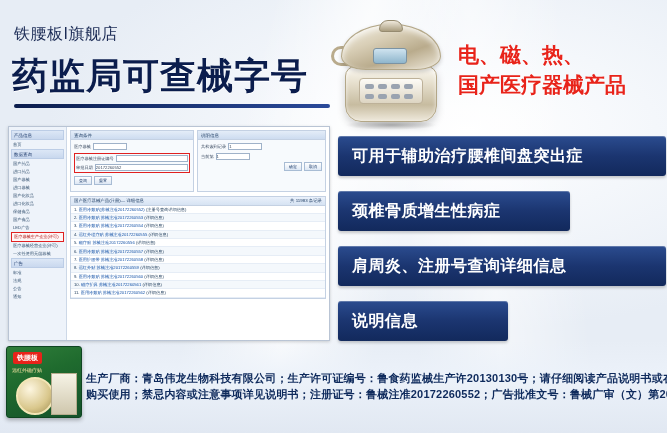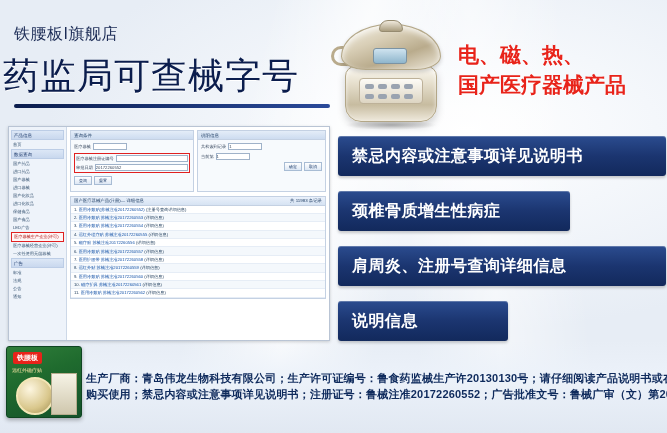--- a/index.html
+++ b/index.html
@@ -27,22 +27,22 @@
     pointer-events:none;
   }
 
   
   .brand {
     position:absolute; left:14px; top:24px;
     font-size:16px; font-weight:normal; color:#1b2b55;
     letter-spacing:.5px;
   }
   .headline {
-    position:absolute; left:3px; top:52px;
-    font-size:36px; font-weight:normal; color:#0b1d4d;
+    position:absolute; left:12px; top:52px;
+    font-size:36px; font-weight:bold; color:#0b1d4d;
     letter-spacing:1px;
     text-shadow:0 1px 0 #fff;
   }
   .headline-underline{
     position:absolute; left:14px; top:104px; width:316px; height:4px;
     background:linear-gradient(90deg,#0b1d4d,#2a4a9a);
     border-radius:2px;
   }
 
   
@@ -249,21 +249,21 @@
         <i style="left:44px;top:15px"></i>
     </div>
   </div>
 
   <div class="red-lines">
     <div>电、磁、热、</div>
     <div>国产医疗器械产品</div>
   </div>
 
   <div class="benefits">
-    <div class="bar">禁忌内容或注意事项详见说明书</div>
+    <div class="bar">可用于辅助治疗腰椎间盘突出症</div>
     <div class="bar shorter">颈椎骨质增生性病症</div>
     <div class="bar">肩周炎、注册号查询详细信息</div>
     <div class="bar shortest">说明信息</div>
   </div>
 
   <div class="site">
 
     <div class="side">
       <div class="grp">产品信息</div>
       <div class="it">首页</div>

